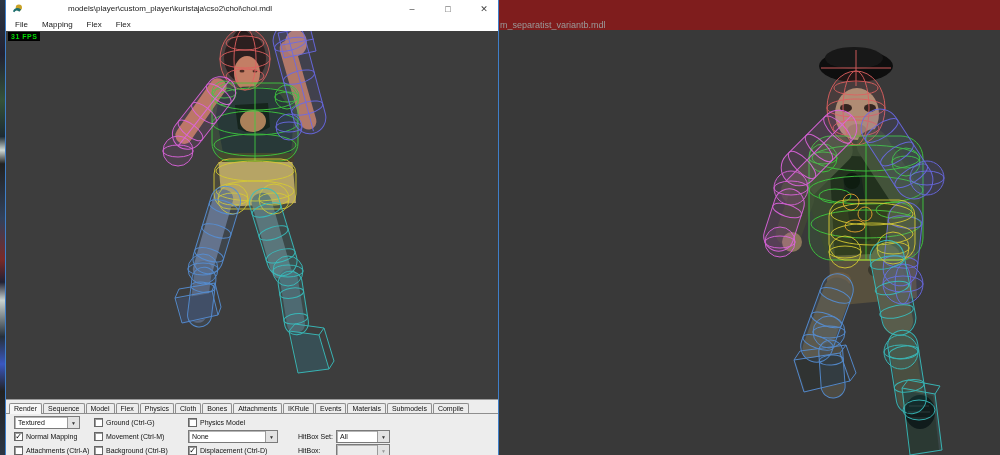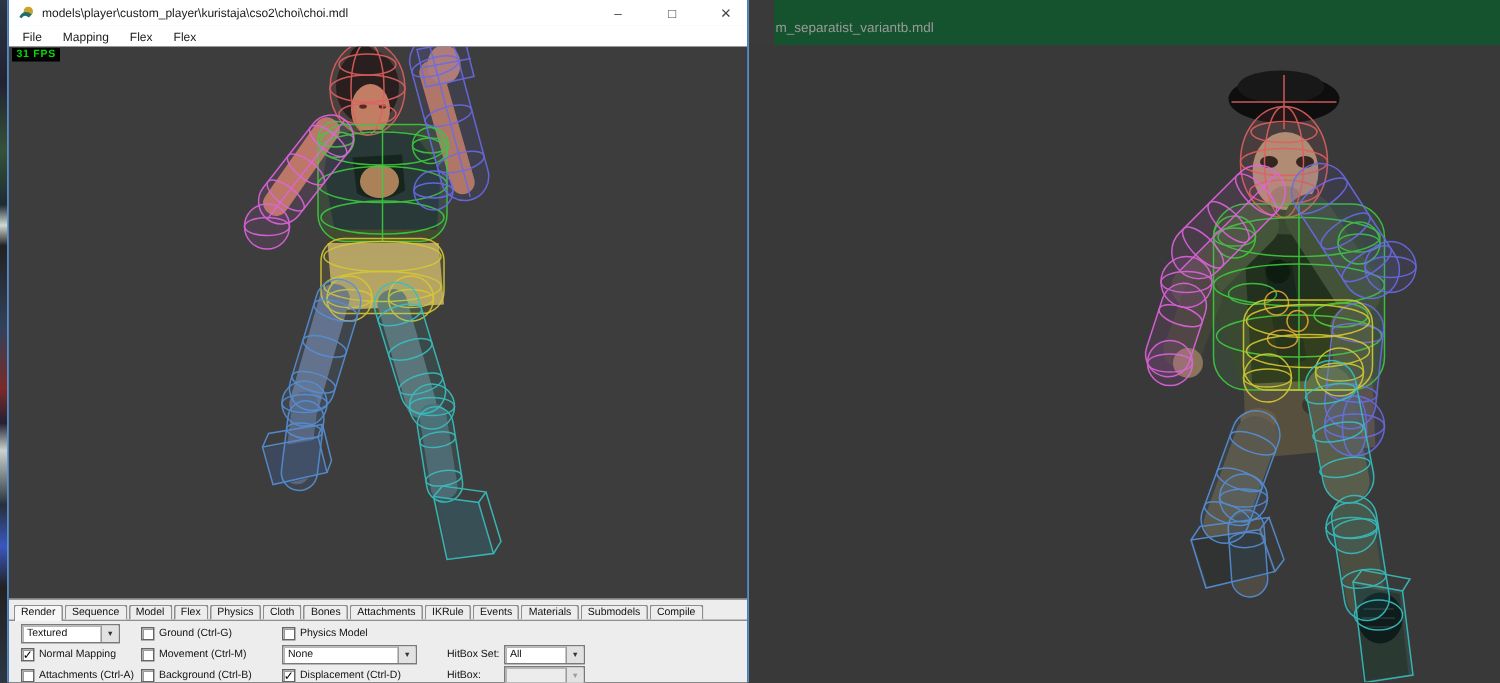--- a/index.html
+++ b/index.html
@@ -2,35 +2,35 @@
 <html style="--viewport-bg: #3d3d3d; --back-viewport-bg: #393939; --panel-bg: #ededed; --fps-color: #00dd00; --fps-bg: #000000; --window-border: #3f7fc9; --title-text: #1a1a1a; --inactive-title-text: #9a9a9a; --hb-head: #e06060; --hb-torso: #3ecb3e; --hb-arm-left: #e064e0; --hb-arm-right: #6a6ae8; --hb-pelvis: #d6ca32; --hb-leg-left: #5590d8; --hb-leg-right: #38c0c0; --hb-extra: #e8a030;"><head>
 <meta charset="utf-8">
 <style>
   * { margin:0; padding:0; box-sizing:border-box; }
   html,body { width:1000px; height:455px; overflow:hidden; background:#3a3a3a;
               font-family:"Liberation Sans", sans-serif; }
   .stage { position:relative; width:1000px; height:455px; }
 
   
   .back-window { position:absolute; left:499px; top:0; width:501px; height:455px; }
-  .back-titlebar { height:30px; background:#14532d; display:flex; align-items:center;margin-left:17px; }
+  .back-titlebar { height:30px; background:#7f1d1d; display:flex; align-items:flex-end; }
   .back-title { font-size:9px; color:var(--inactive-title-text); padding:5px 0 0 1px; white-space:nowrap; }
   .back-viewport { height:425px; background:var(--back-viewport-bg); position:relative; overflow:hidden; }
 
   
   .desktop-edge { position:absolute; left:0; top:0; width:5px; height:455px;
     background:linear-gradient(180deg,#2c3644 0%,#223 12%,#35523a 22%,#1e2b33 30%,#cfd8d4 33%,#222 36%,#31425c 48%,#7a2a28 57%,#223 62%,#c9d2cf 66%,#26303b 74%,#3a57c0 80%,#222 86%,#2c3644 100%); }
 
   
   .front-window { position:absolute; left:5px; top:0; width:494px; height:455px;
     border-left:1px solid var(--window-border); border-right:1px solid var(--window-border);
     background:#ececec; }
   .titlebar { height:17px; background:#ffffff; display:flex; align-items:center; position:relative; }
   .app-icon { width:11px; height:11px; margin:0 5px 0 6px; flex:0 0 auto; }
-  .title-text { font-size:8px; color:var(--title-text); white-space:nowrap; }
+  .title-text { font-size:8px; color:var(--title-text); white-space:nowrap;margin-left:40px; }
   .win-btns { position:absolute; right:8px; top:0; height:17px; display:flex; align-items:center; gap:24px; }
   .win-btn { font-size:9px; color:#444; width:12px; text-align:center; cursor:default; }
   .menubar { height:14px; background:#ffffff; display:flex; align-items:center; gap:14px; padding-left:9px; }
   .menu-item { font-size:8px; color:#1a1a1a; }
 
   .viewport { height:368px; background:var(--viewport-bg); position:relative; overflow:hidden; }
   .fps { position:absolute; left:2px; top:1px; background:var(--fps-bg); color:var(--fps-color);
          font-size:7px; font-weight:bold; padding:1px 3px; letter-spacing:.5px; }
   .viewport svg, .back-viewport svg { position:absolute; left:0; top:0; width:100%; height:100%; }
 

